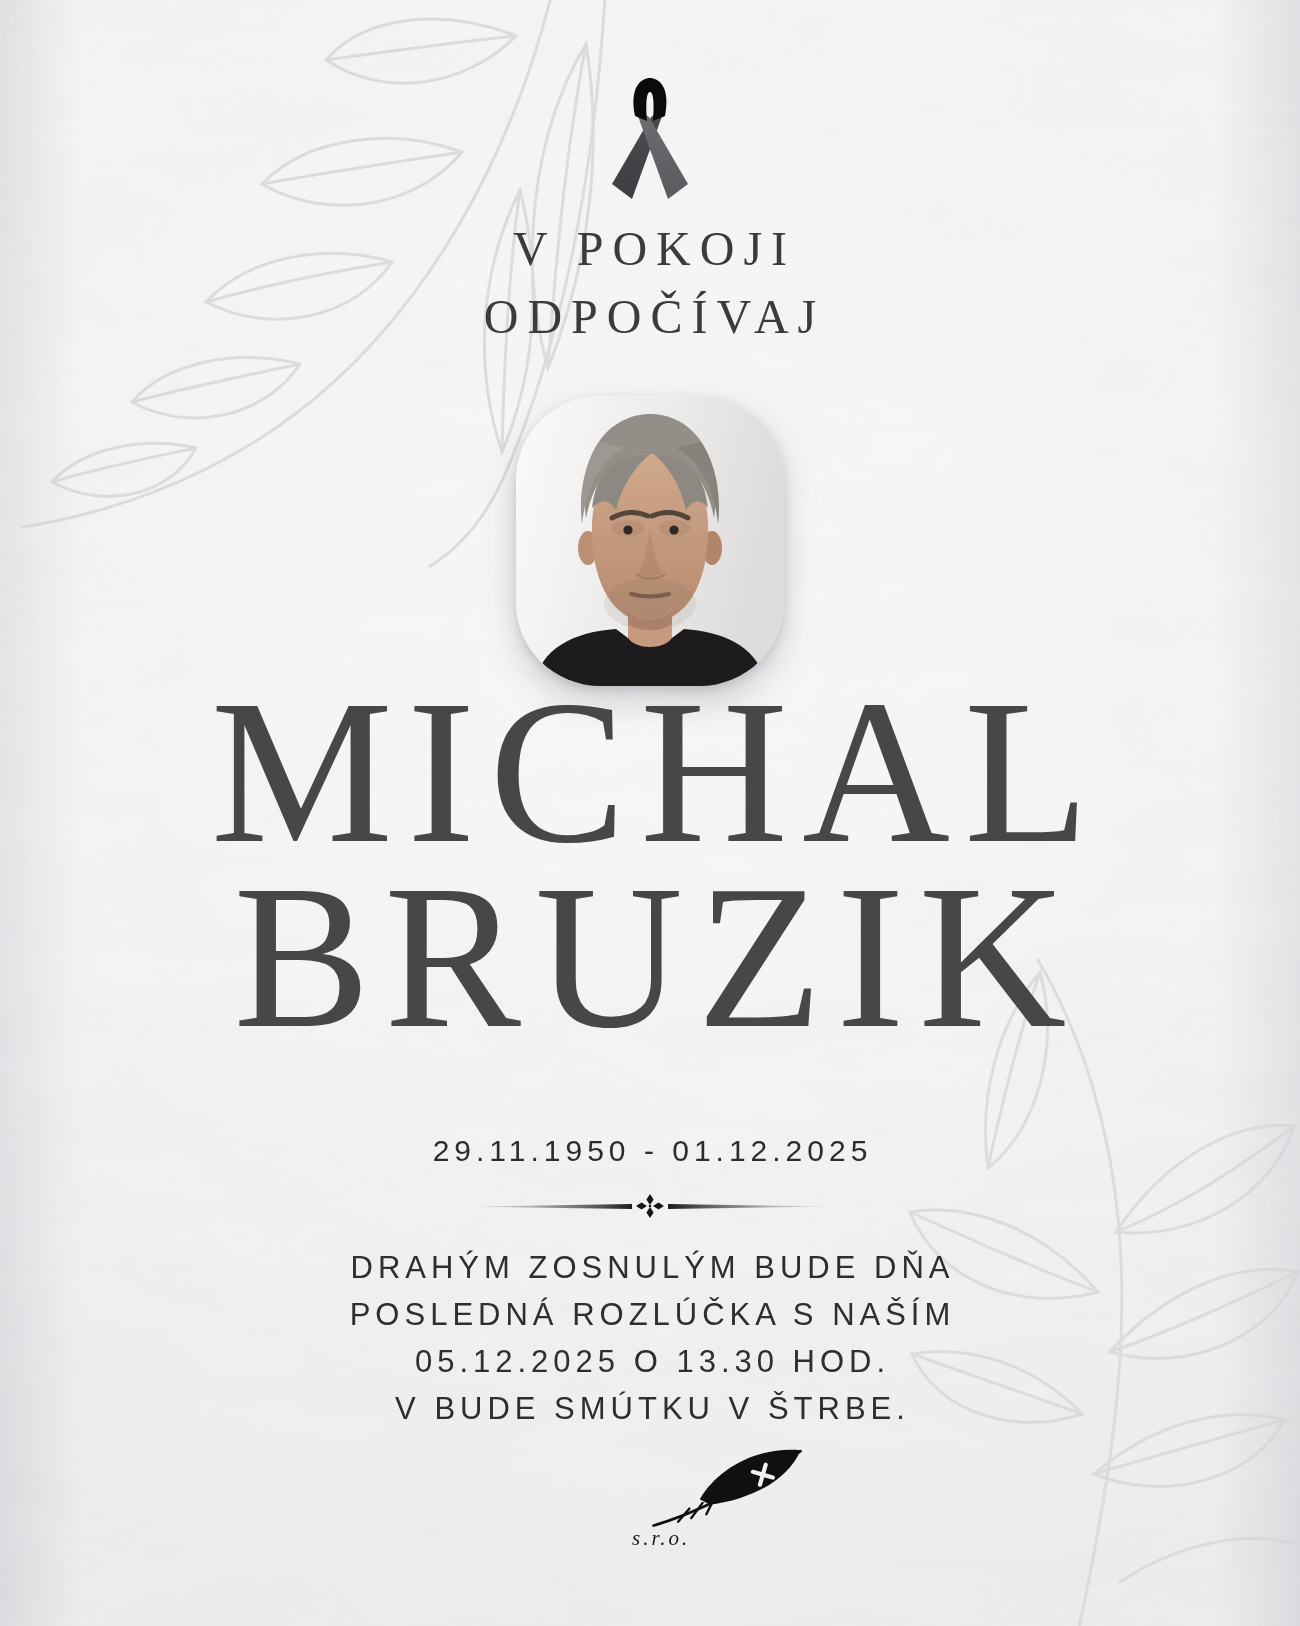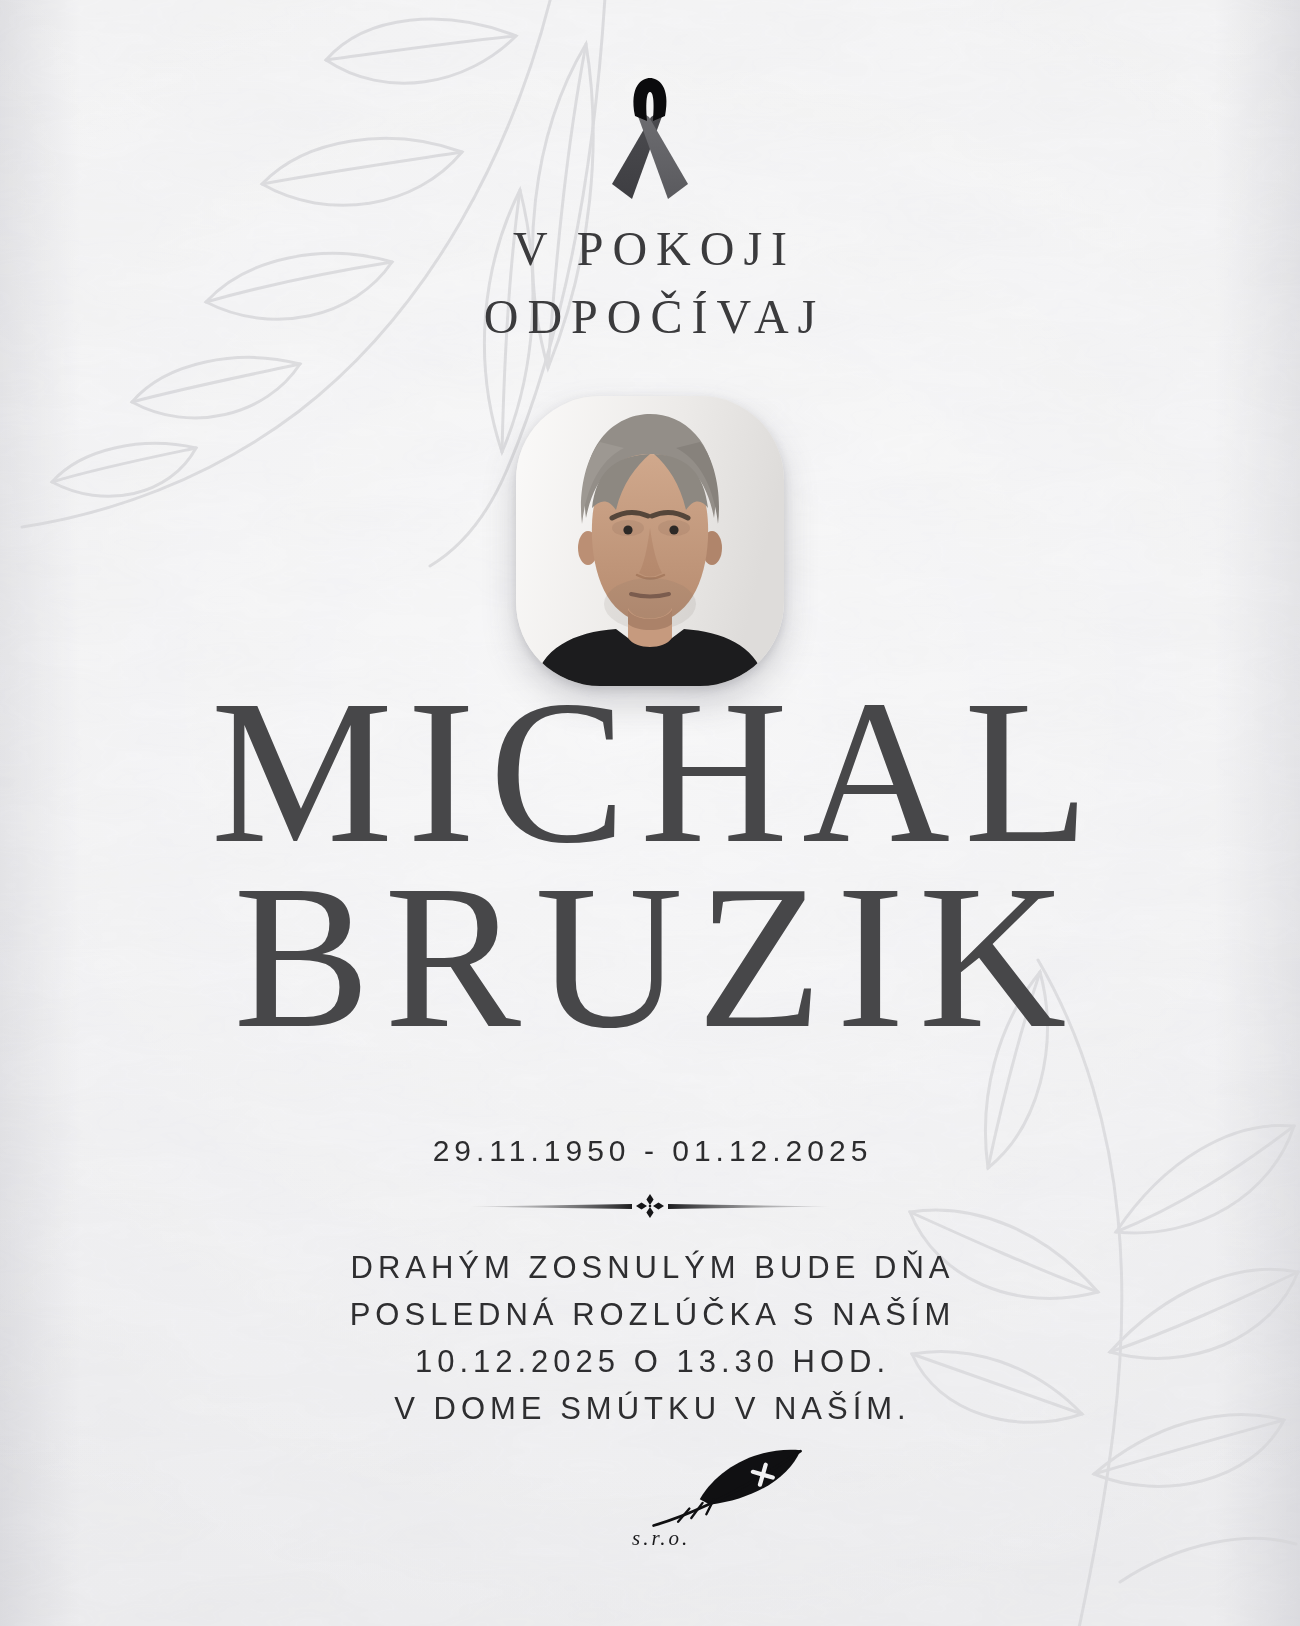--- a/index.html
+++ b/index.html
@@ -198,22 +198,22 @@
         <path d="M166,13 L171.5,9.4 L177,13 L171.5,16.6 Z"></path>
         <path d="M183,13 L188.5,9.4 L194,13 L188.5,16.6 Z"></path>
         <circle cx="180" cy="13" r="1.3"></circle>
       </g>
     </svg>
   </div>
 
   <div class="layer announce">
     <div>DRAHÝM ZOSNULÝM BUDE DŇA</div>
     <div>POSLEDNÁ ROZLÚČKA S NAŠÍM</div>
-    <div>10.12.2025 O 13.30 HOD.</div>
-    <div>V DOME SMÚTKU V NAŠÍM.</div>
+    <div>05.12.2025 O 13.30 HOD.</div>
+    <div>V BUDE SMÚTKU V ŠTRBE.</div>
   </div>
 
   <div class="logo">
     <svg class="feather" width="160" height="95" viewBox="0 0 170 95">
       <path d="M55,62 C75,28 118,6 162,10 C150,40 112,62 66,68 Z" fill="#101012"></path>
       <path d="M6,90 C40,80 90,60 162,11" stroke="#101012" stroke-width="3" fill="none" stroke-linecap="round"></path>
       <path d="M58,66 L46,82 M70,62 L62,78 M44,72 L32,86" stroke="#101012" stroke-width="2.5" fill="none" stroke-linecap="round"></path>
       <g transform="rotate(16 122 36)" stroke="#f1f1f2" stroke-width="4.5" stroke-linecap="round">
         <path d="M122,25 L122,47"></path>
           <path d="M111,36 L133,36"></path>

